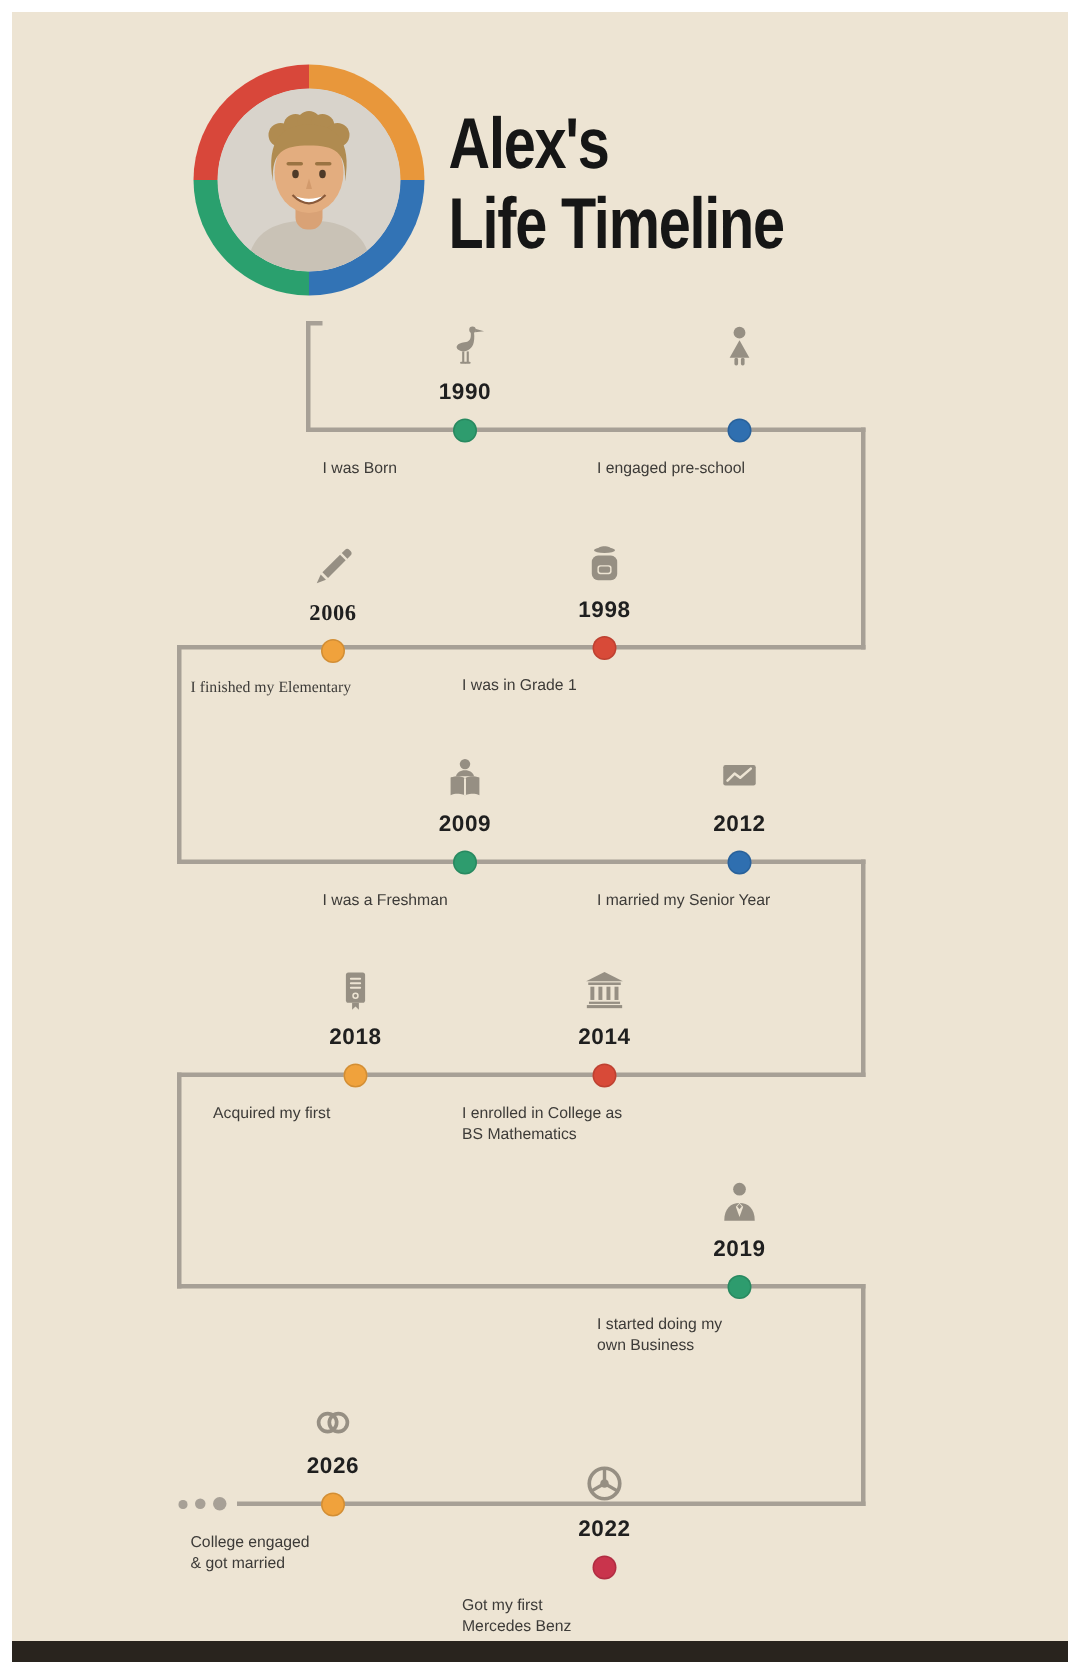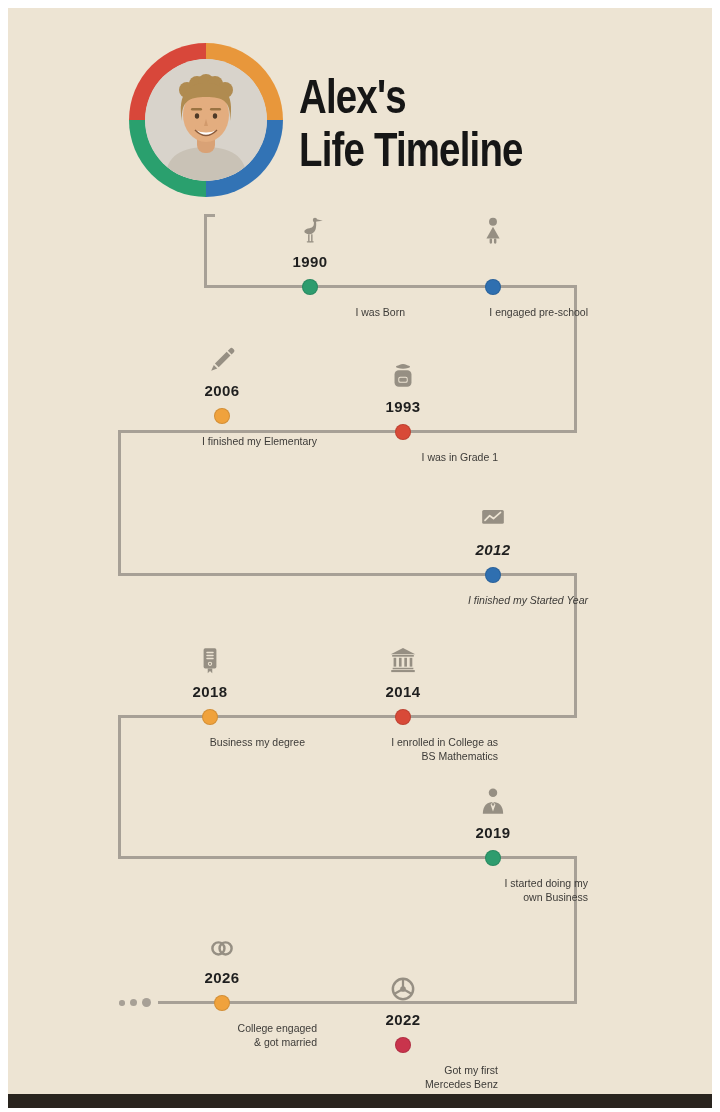--- a/index.html
+++ b/index.html
@@ -51,21 +51,21 @@
     position:absolute; left:0; top:44px; width:190px; text-align:center;
     font-size:15px; line-height:18px; font-weight:bold; color:#1F1F1F;
     letter-spacing:0.4px;
   }
   .dot {
     position:absolute; left:50%; top:70px; margin-left:-8px;
     width:16px; height:16px; border-radius:50%;
     box-shadow:inset 0 0 0 1px rgba(0,0,0,0.12);
   }
   .caption {
-    position:absolute; left:0; top:96px; width:190px; text-align:right;
+    position:absolute; left:0; top:96px; width:190px; text-align:left;
     font-size:10.5px; line-height:14px; color:#3D3B38;
   }
 </style>
 </head>
 <body>
 
 <div class="page">
   <div class="canvas"></div>
 
   <div class="avatar-ring" style="background: conic-gradient(rgb(232, 151, 59) 0deg, rgb(232, 151, 59) 90deg, rgb(50, 115, 181) 90deg, rgb(50, 115, 181) 180deg, rgb(42, 160, 110) 180deg, rgb(42, 160, 110) 270deg, rgb(216, 71, 58) 270deg, rgb(216, 71, 58) 360deg);">
@@ -152,21 +152,21 @@
           <rect x="18" y="25" width="2.6" height="5.5" rx="1.2"></rect>
         </svg>
     </div>
     <span class="dot" style="background: rgb(47, 111, 176);"></span>
     <div class="caption">
       <div>I engaged pre-school</div>
         <div></div>
     </div>
   </div>
 
-  <div class="event" style="left:127px;top:338px;">
+  <div class="event" style="left:127px;top:356px;font-family:Liberation Serif, serif;">
     <div class="icon">
       <svg viewBox="0 0 34 34">
           <path d="M9.5 20.8 L22 8.3 L26 12.3 L13.5 24.8 Z"></path>
           <path d="M8.3 22.3 L12 26 L5.5 28.5 Z"></path>
           <path d="M23.2 7.1 L25.6 4.7 C26.4 3.9 27.7 3.9 28.5 4.7 L29.6 5.8 C30.4 6.6 30.4 7.9 29.6 8.7 L27.2 11.1 Z"></path>
         </svg>
     </div>
     <div class="year">2006</div>
     <span class="dot" style="background: rgb(240, 162, 60);"></span>
     <div class="caption">
@@ -178,60 +178,76 @@
   <div class="event" style="left:308px;top:354px;">
     <div class="icon">
       <svg viewBox="0 0 34 34">
           <ellipse cx="17" cy="7.2" rx="7.5" ry="2"></ellipse>
           <path d="M12 7.2 C12 3.4 22 3.4 22 7.2 Z"></path>
           <rect x="8" y="11" width="18" height="17.5" rx="4.5"></rect>
           <rect x="12" y="17.8" width="10" height="6.4" rx="2" fill="var(--bg,#EDE4D3)"></rect>
           <rect x="13" y="18.8" width="8" height="4.4" rx="1.4"></rect>
         </svg>
     </div>
-    <div class="year">1993</div>
+    <div class="year">1998</div>
     <span class="dot" style="background: rgb(216, 74, 56);"></span>
     <div class="caption">
       <div>I was in Grade 1</div>
         <div></div>
     </div>
   </div>
 
-
-  <div class="event" style="left:398px;top:497px;font-style:italic;">
+  <div class="event" style="left:215px;top:497px;">
+    <div class="icon">
+      <svg viewBox="0 0 34 34">
+          <circle cx="17" cy="6.8" r="3.7"></circle>
+          <path d="M17 11.2 C13.6 11.2 11.3 12.8 10.6 15.4 H23.4 C22.7 12.8 20.4 11.2 17 11.2 Z"></path>
+          <path d="M6.8 28.8 V16.4 C6.8 16.4 12 14.1 17 16.8 C22 14.1 27.2 16.4 27.2 16.4 V28.8 C22.5 26.5 17 28.8 17 28.8 C17 28.8 11.5 26.5 6.8 28.8 Z"></path>
+          <line x1="17" y1="16.8" x2="17" y2="28.8" stroke="var(--bg,#EDE4D3)" stroke-width="1.4"></line>
+        </svg>
+    </div>
+    <div class="year">2009</div>
+    <span class="dot" style="background: rgb(46, 156, 110);"></span>
+    <div class="caption">
+      <div>I was a Freshman</div>
+        <div></div>
+    </div>
+  </div>
+
+  <div class="event" style="left:398px;top:497px;">
     <div class="icon">
       <svg viewBox="0 0 34 34">
           <rect x="5.5" y="7.5" width="23" height="14.5" rx="1.6"></rect>
           <polyline points="8.5,18.5 13.5,13.5 17.5,16.5 25,10" fill="none" stroke="var(--bg,#EDE4D3)" stroke-width="1.8" stroke-linecap="round" stroke-linejoin="round"></polyline>
         </svg>
     </div>
     <div class="year">2012</div>
     <span class="dot" style="background: rgb(47, 111, 176);"></span>
     <div class="caption">
-      <div>I finished my Started Year</div>
-        <div></div>
-    </div>
-  </div>
-
-  <div class="event" style="left:115px;top:639px;">
+      <div>I married my Senior Year</div>
+        <div></div>
+    </div>
+  </div>
+
+  <div class="event" style="left:142px;top:639px;">
     <div class="icon">
       <svg viewBox="0 0 34 34">
           <rect x="10.2" y="3.5" width="13.6" height="21.5" rx="1.8"></rect>
           <rect x="13" y="7.2" width="8" height="1.5" rx="0.75" fill="var(--bg,#EDE4D3)"></rect>
           <rect x="13" y="10.4" width="8" height="1.5" rx="0.75" fill="var(--bg,#EDE4D3)"></rect>
           <rect x="13" y="13.6" width="8" height="1.5" rx="0.75" fill="var(--bg,#EDE4D3)"></rect>
           <circle cx="17" cy="20" r="2.3" fill="var(--bg,#EDE4D3)"></circle>
           <circle cx="17" cy="20" r="1.2"></circle>
           <path d="M14.6 24.9 L14.6 30 L17 27.6 L19.4 30 L19.4 24.9 Z"></path>
         </svg>
     </div>
     <div class="year">2018</div>
     <span class="dot" style="background: rgb(240, 162, 60);"></span>
     <div class="caption">
-      <div>Business my degree</div>
+      <div>Acquired my first</div>
         <div></div>
     </div>
   </div>
 
   <div class="event" style="left:308px;top:639px;">
     <div class="icon">
       <svg viewBox="0 0 34 34">
           <path d="M17 3.2 L30 9.8 H4 Z"></path>
           <rect x="5.5" y="10.6" width="23" height="1.8"></rect>
           <rect x="7" y="13.6" width="2.8" height="9.4"></rect>

